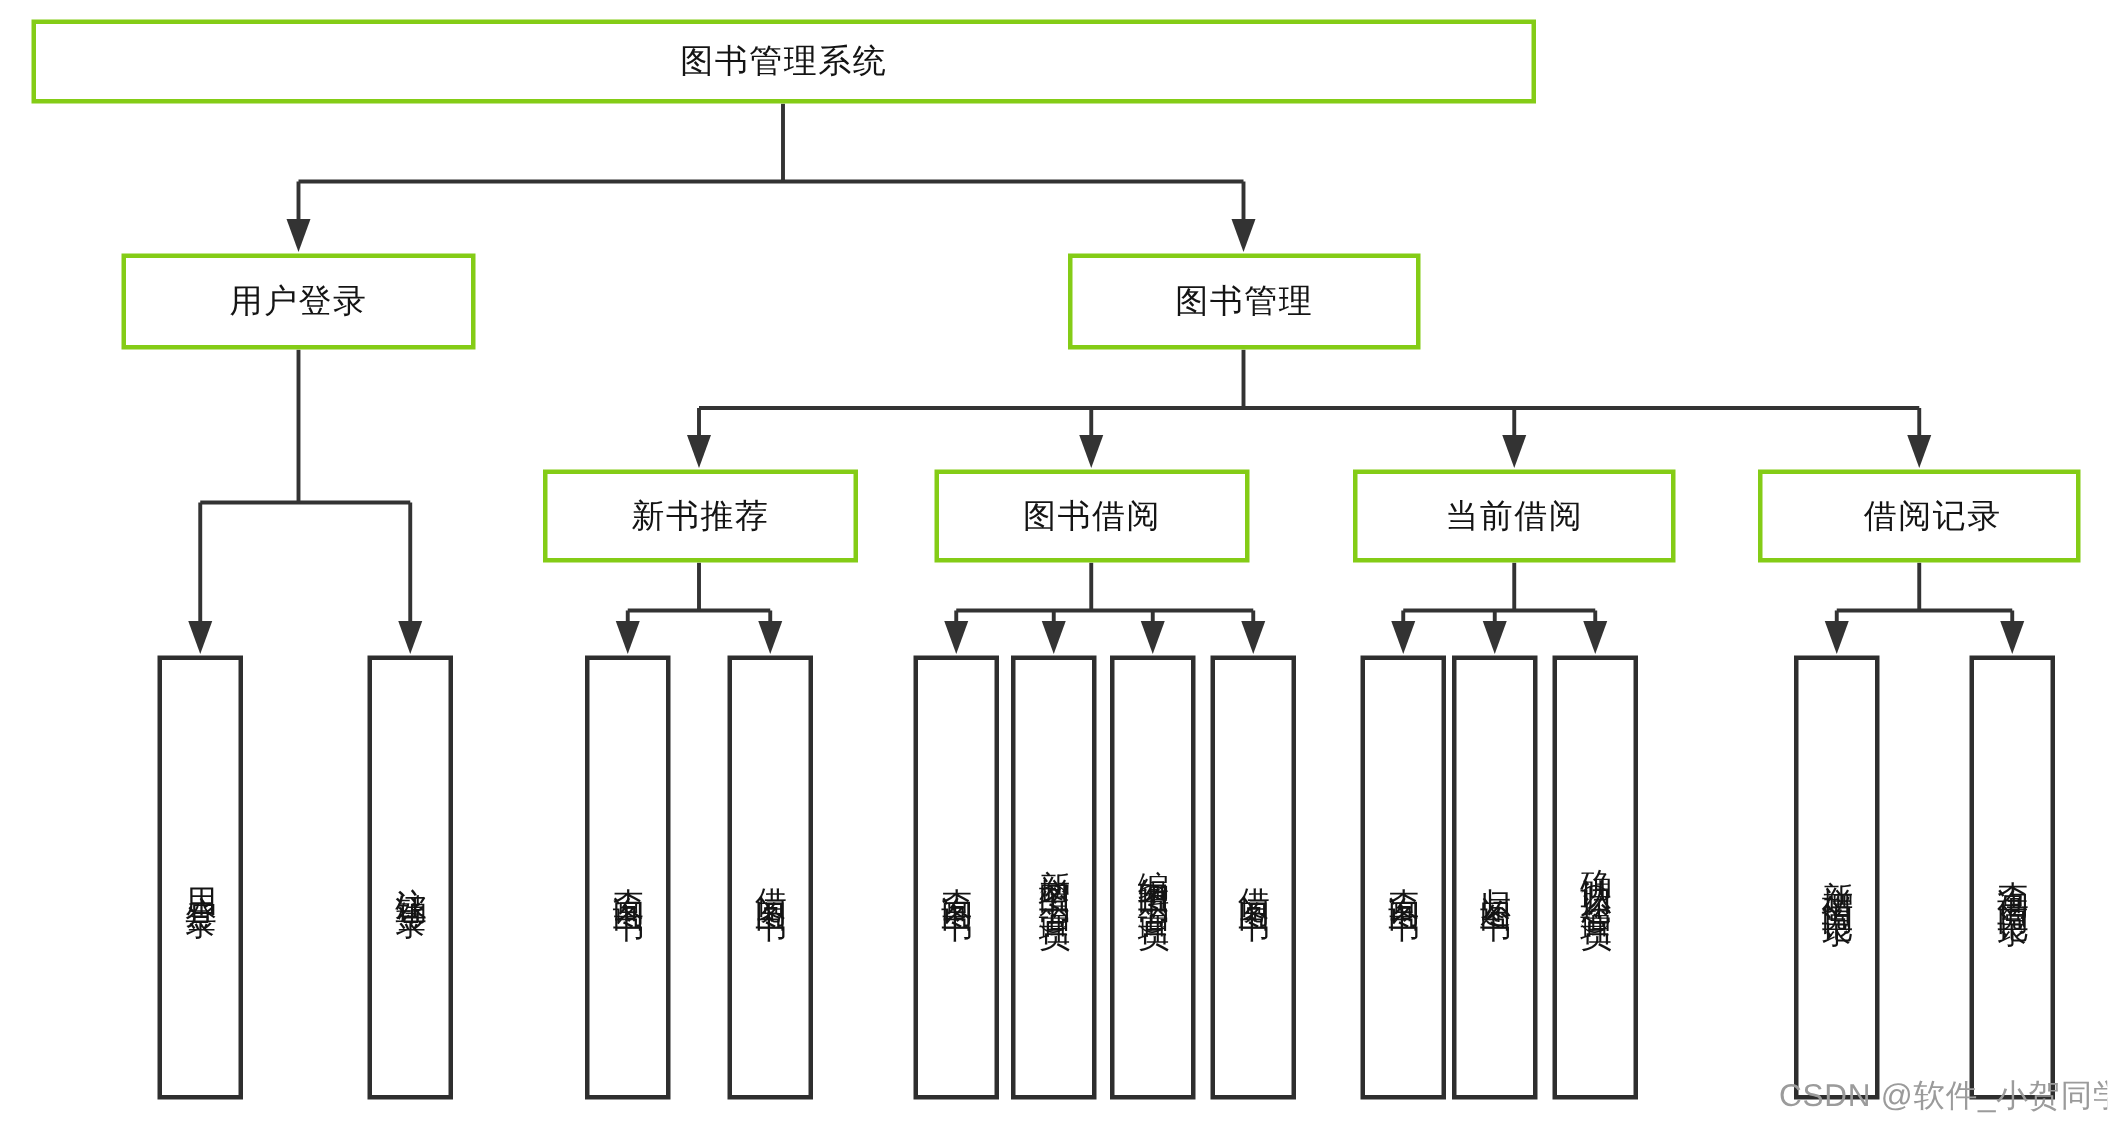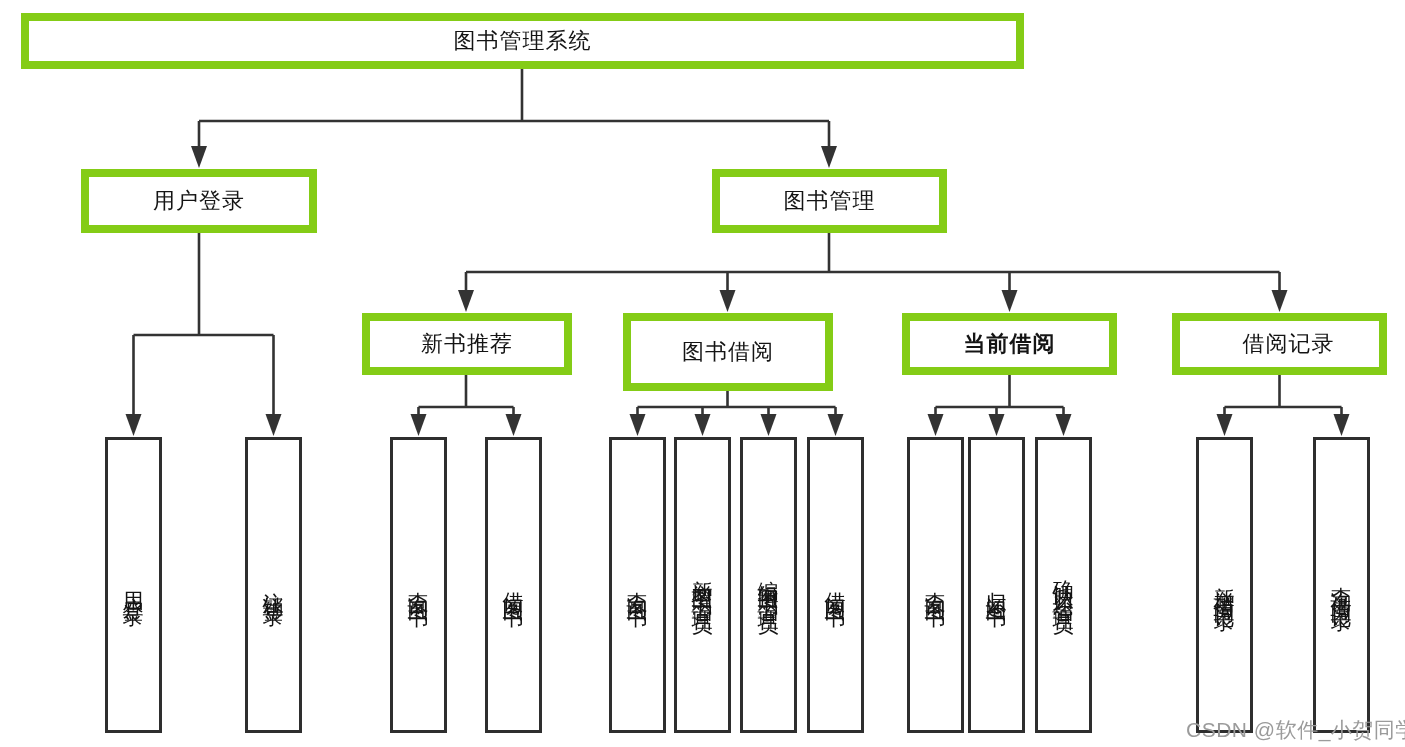--- a/index.html
+++ b/index.html
@@ -19,21 +19,21 @@
     position: absolute;
     left: 0;
     top: 0;
     width: 1405px;
     height: 747px;
     pointer-events: none;
   }
   .hnode {
     position: absolute;
     box-sizing: border-box;
-    border: 8px solid #84cc16;
+    border: 3px solid #84cc16;
     background: #ffffff;
     display: flex;
     align-items: center;
     justify-content: center;
     color: #141414;
     font-size: 22px;
     letter-spacing: 1px;
     z-index: 2;
   }
   .vnode {
@@ -113,24 +113,24 @@
   <div class="hnode" style="left:81px; top:169px; width:236px; height:64px;">
     <span>用户登录</span>
   </div>
   <div class="hnode" style="left:712px; top:169px; width:235px; height:64px;">
     <span>图书管理</span>
   </div>
 
   <div class="hnode" style="left:362px; top:313px; width:210px; height:62px;">
     <span>新书推荐</span>
   </div>
-  <div class="hnode" style="left:623px; top:313px; width:210px; height:78px;">
+  <div class="hnode" style="left:623px; top:313px; width:210px; height:62px;">
     <span>图书借阅</span>
   </div>
-  <div class="hnode" style="left:902px; top:313px; width:215px; height:62px;font-weight:bold;">
+  <div class="hnode" style="left:902px; top:313px; width:215px; height:62px;">
     <span>当前借阅</span>
   </div>
   <div class="hnode" style="left:1172px; top:313px; width:215px; height:62px;padding-left:18px;">
     <span>借阅记录</span>
   </div>
 
   <div class="vnode" style="left:105px; top:437px;">
     <span class="vtxt">用户登录</span>
   </div>
   <div class="vnode" style="left:245px; top:437px;">

